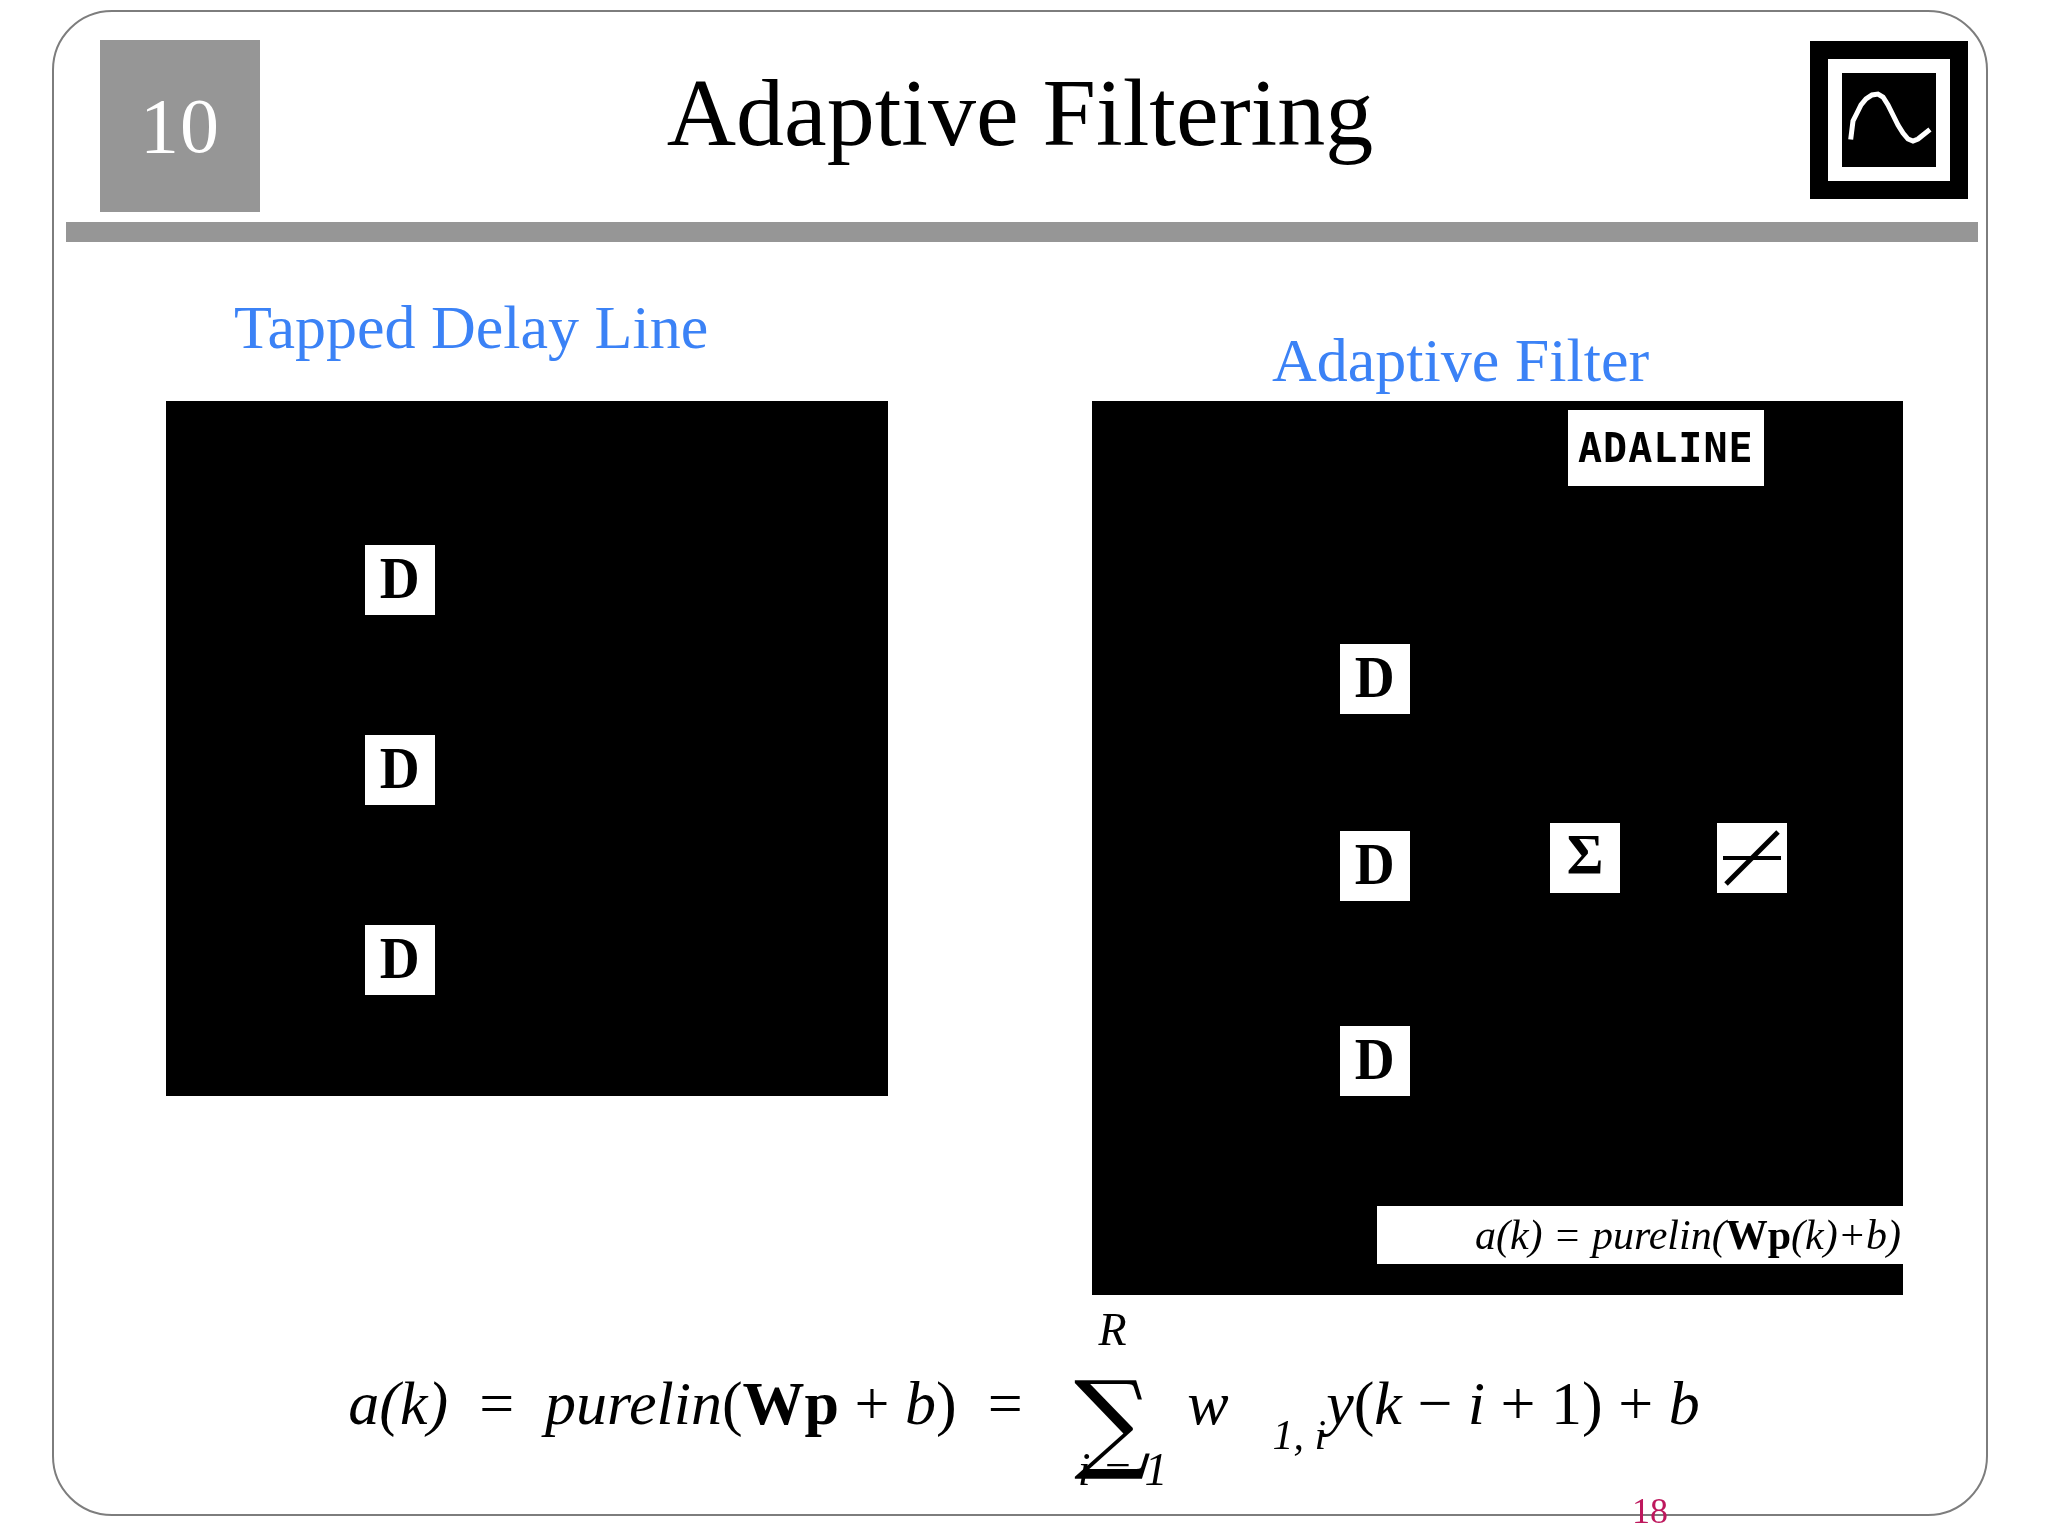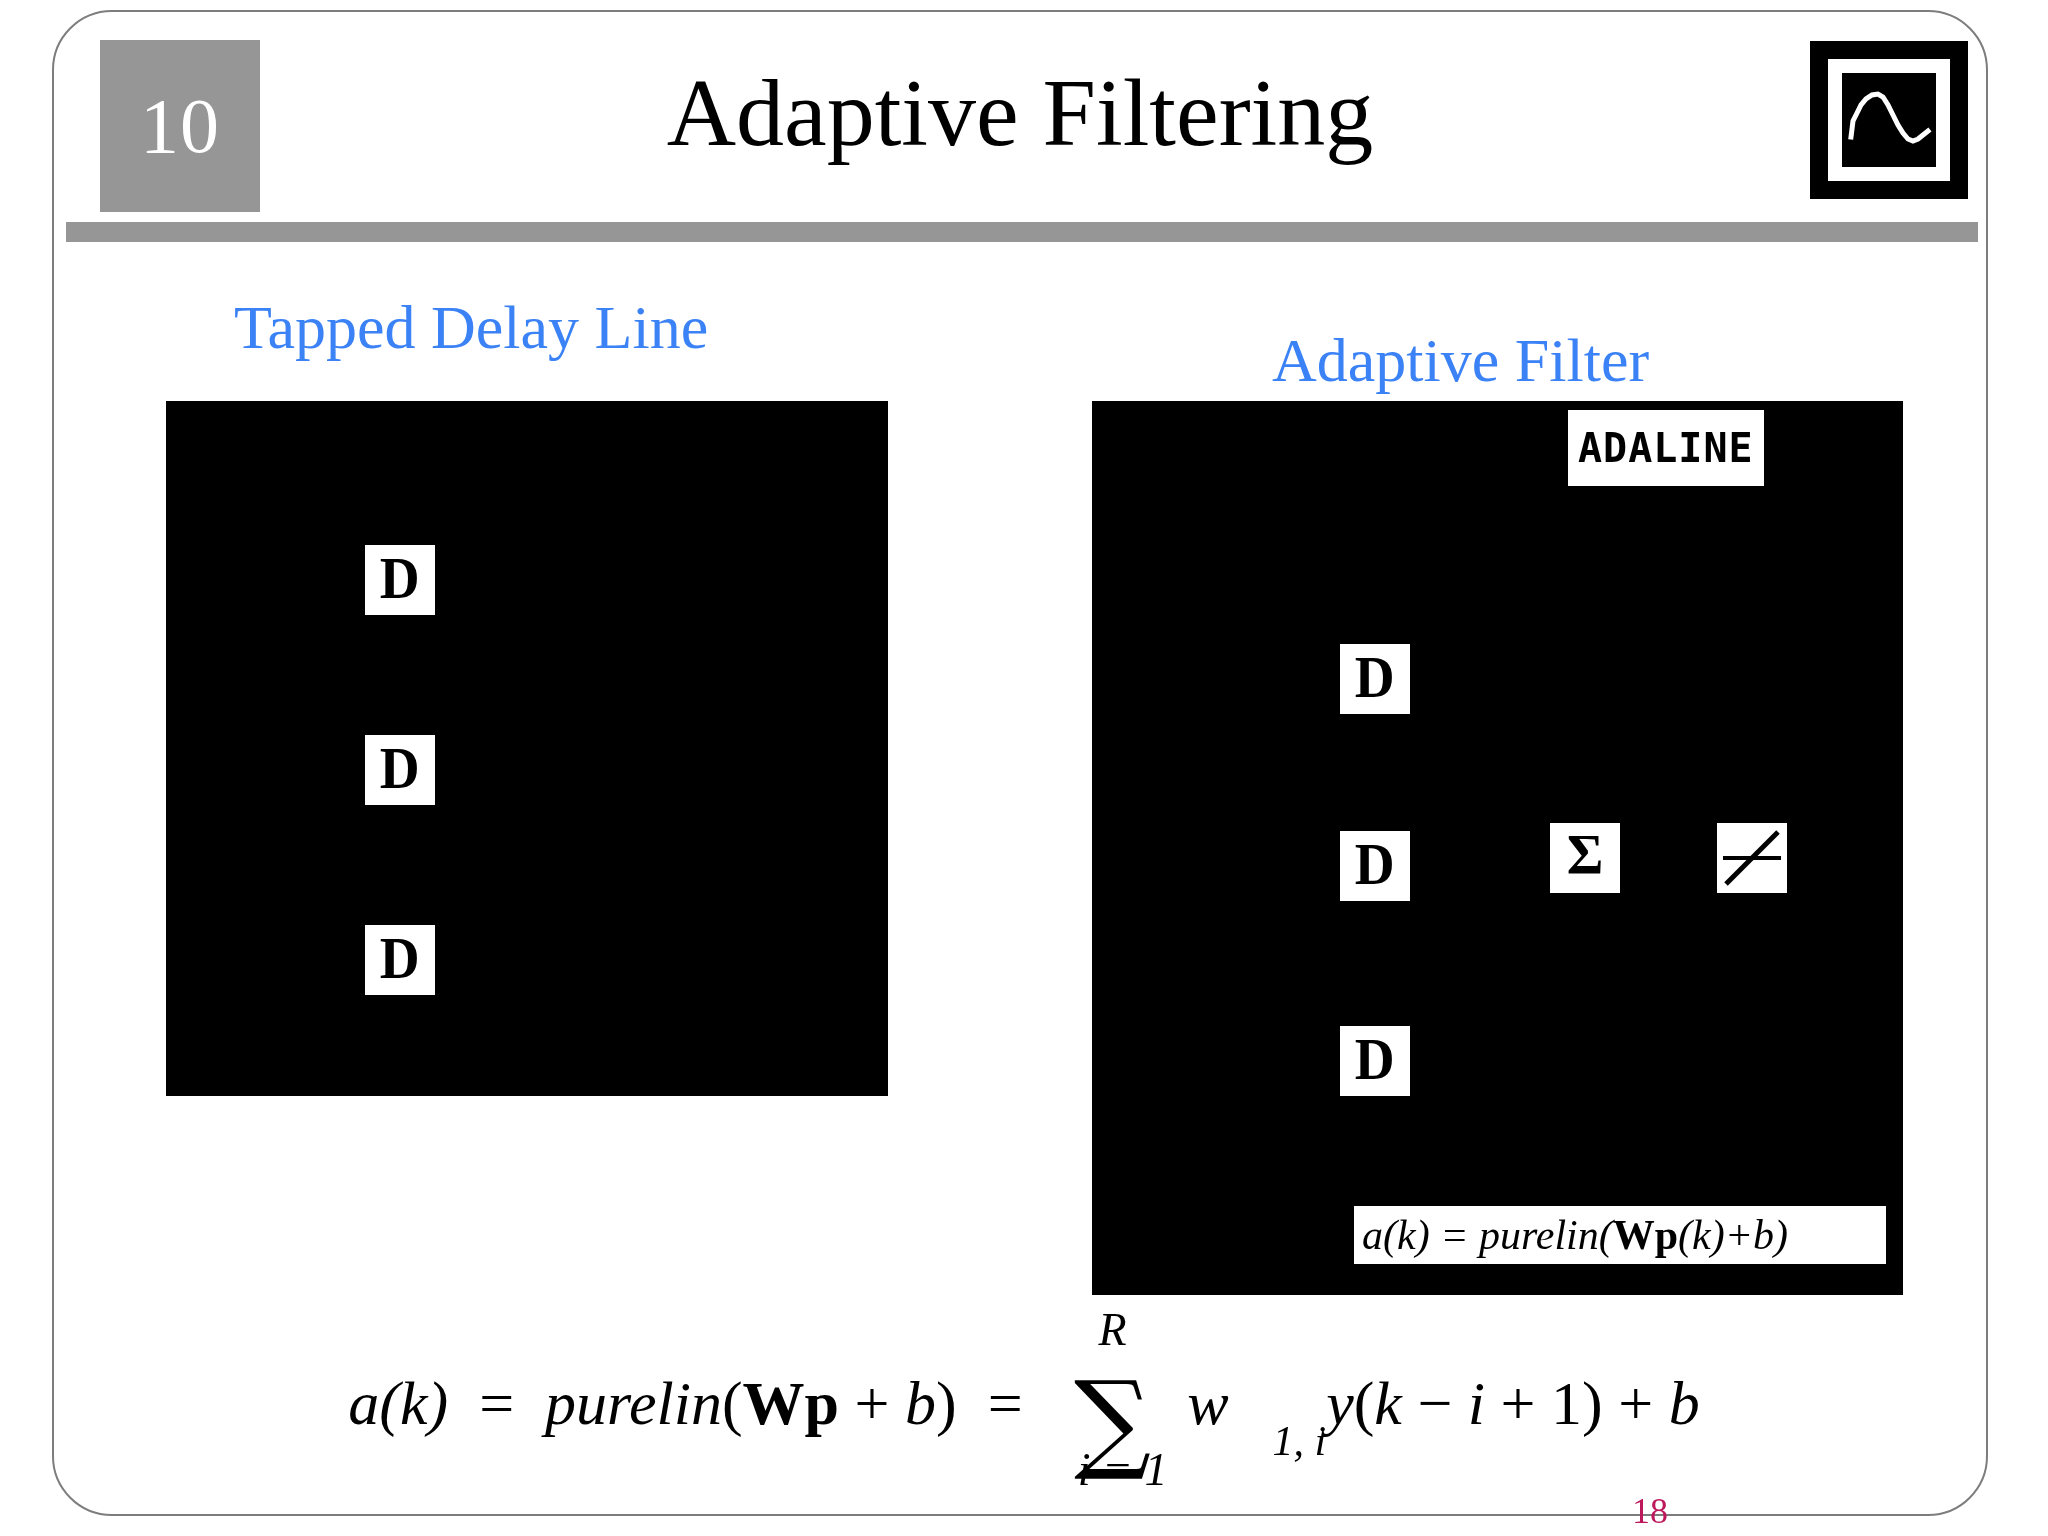--- a/index.html
+++ b/index.html
@@ -189,21 +189,22 @@
   #panel-equation {
     position: absolute;
     background: #ffffff;
     color: #000000;
     font-family: "Liberation Serif", "DejaVu Serif", serif;
     font-style: italic;
     font-size: 42px;
     line-height: 58px;
     white-space: nowrap;
     padding: 0 8px;
-    text-align: left;
+    text-align: right;
+    margin-left: 23px;
   }
   #panel-equation .bold { font-weight: 700; font-style: normal; }
   #panel-equation .ital { font-style: italic; }
 
   
   #master-equation {
     position: absolute;
     left: 0;
     top: 1366px;
     width: 2048px;
@@ -253,21 +254,21 @@
     text-align: right;
     font-size: 46px;
     line-height: 46px;
     font-style: italic;
   }
   .subsc {
     font-size: 42px;
     vertical-align: sub;
     line-height: 0;
     position: relative;
-    top: 18px;
+    top: 12px;
     margin-left: 44px;
   }
 
   
   #footer-page-number {
     position: absolute;
     right: 16px;
     bottom: 8px;
     font-size: 36px;
     line-height: 34px;

